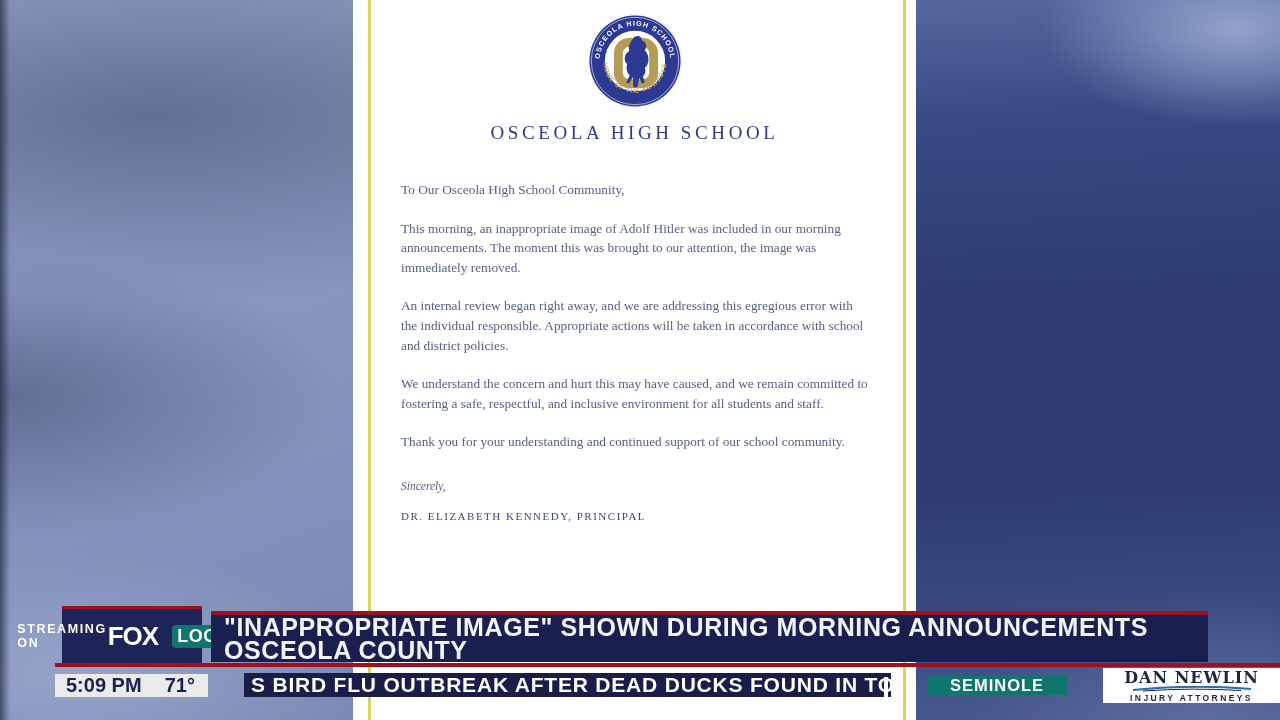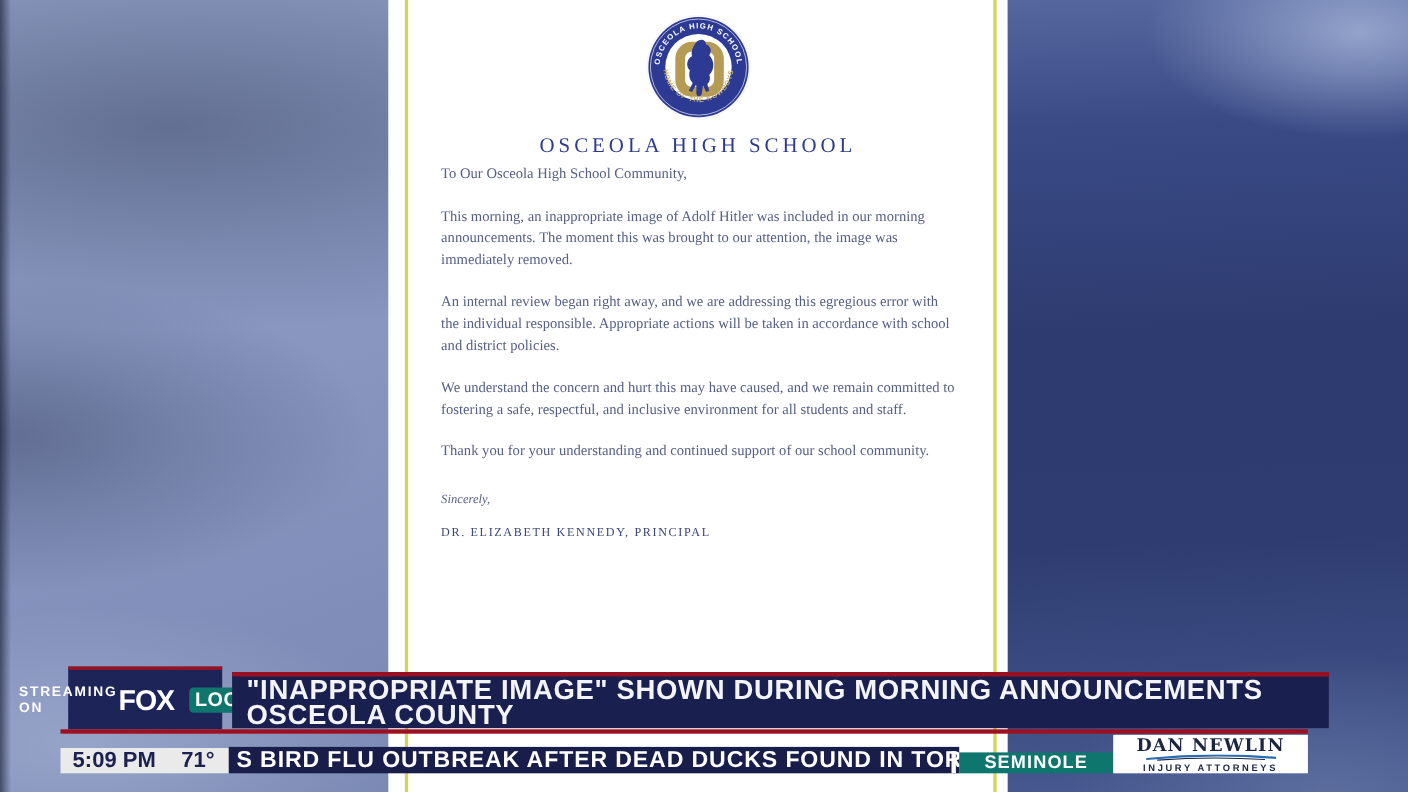--- a/index.html
+++ b/index.html
@@ -23,21 +23,21 @@
 
   
   .paper{position:absolute;left:353px;top:0;width:563px;height:720px;background:#fff;}
   .paper .gold-line{position:absolute;top:0;bottom:0;width:3px;background:#d6d35e;}
   .paper .gold-line.l{left:15px}
   .paper .gold-line.r{right:10px}
   .seal{position:absolute;left:50%;top:12px;transform:translateX(-50%);width:98px;height:98px;}
   .school-title{position:absolute;left:0;right:0;top:122px;text-align:center;
     font-family:"Liberation Serif",serif;font-size:19px;letter-spacing:3.6px;
     color:#2c3b8d;font-weight:500;}
-  .letter-body{position:absolute;left:48px;right:46px;top:148px;
+  .letter-body{position:absolute;left:48px;right:46px;top:180px;
     font-family:"Liberation Serif",serif;font-size:13.3px;line-height:19.6px;color:#565f85;}
   .letter-body p{margin:0 0 19px 0;}
   .closing{font-style:italic;font-size:11.5px;line-height:15px;margin:27px 0 0 0 !important;}
   .signature{font-size:11px;font-weight:normal;letter-spacing:1.5px;color:#3c4879;margin:13px 0 0 0 !important;}
 
   
   .fox-badge{position:absolute;left:62px;top:606px;width:140px;height:57px;
     background:#1c2458;border-top:3px solid #9d1020;box-sizing:border-box;
     display:flex;flex-direction:row;align-items:center;justify-content:center;gap:1px;}
   .streaming-on{color:#fff;font-weight:bold;font-size:12.5px;letter-spacing:1.6px;}
@@ -46,22 +46,22 @@
   .local-word{color:#fff;font-weight:bold;font-size:18px;line-height:18px;background:#0f766e;
     border-radius:4px;padding:2px 5px 3px 5px;letter-spacing:.5px;}
 
   
   .headline{position:absolute;left:211px;top:611px;width:997px;height:51px;
     background:#191f4e;border-top:4px solid #9d1020;box-sizing:border-box;
     color:#f3f4f8;font-weight:bold;padding:1px 0 0 13px;}
   .headline .l1,.headline .l2{font-size:25px;line-height:23px;letter-spacing:.6px;white-space:nowrap;}
 
   
-  .ticker-row{position:absolute;left:55px;top:663px;width:1134px;height:40px;
-    border-top:4px solid #9d1020;box-sizing:border-box;display:flex;align-items:flex-end;}
+  .ticker-row{position:absolute;left:55px;top:663px;width:1225px;height:40px;
+    border-top:4px solid #9d1020;box-sizing:border-box;display:flex;align-items:center;gap:36px;}
   .time-box{width:153px;background:#eaeaea;color:#1a2150;font-weight:bold;font-size:20px;
     display:flex;align-items:center;justify-content:space-between;padding:0 13px 0 11px;box-sizing:border-box;}
   .ticker{flex:1;background:#191d49;color:#fff;font-weight:bold;font-size:21px;letter-spacing:.8px;
     display:flex;align-items:center;padding-left:7px;white-space:nowrap;overflow:hidden;position:relative;}
   .ticker-cursor{position:absolute;right:3px;top:4px;width:4px;height:27px;background:#fff;}
   .seminole-box{width:140px;background:#0f766e;color:#fff;font-weight:bold;font-size:16.5px;
     letter-spacing:1px;display:flex;align-items:center;justify-content:center;}
   .ad-box{width:177px;background:#fff;display:flex;flex-direction:column;align-items:center;
     justify-content:center;padding-top:1px;}
   .ad-name{font-family:"DejaVu Serif",serif;font-weight:bold;font-size:16px;letter-spacing:1px;color:#1b2544;line-height:17px;}

